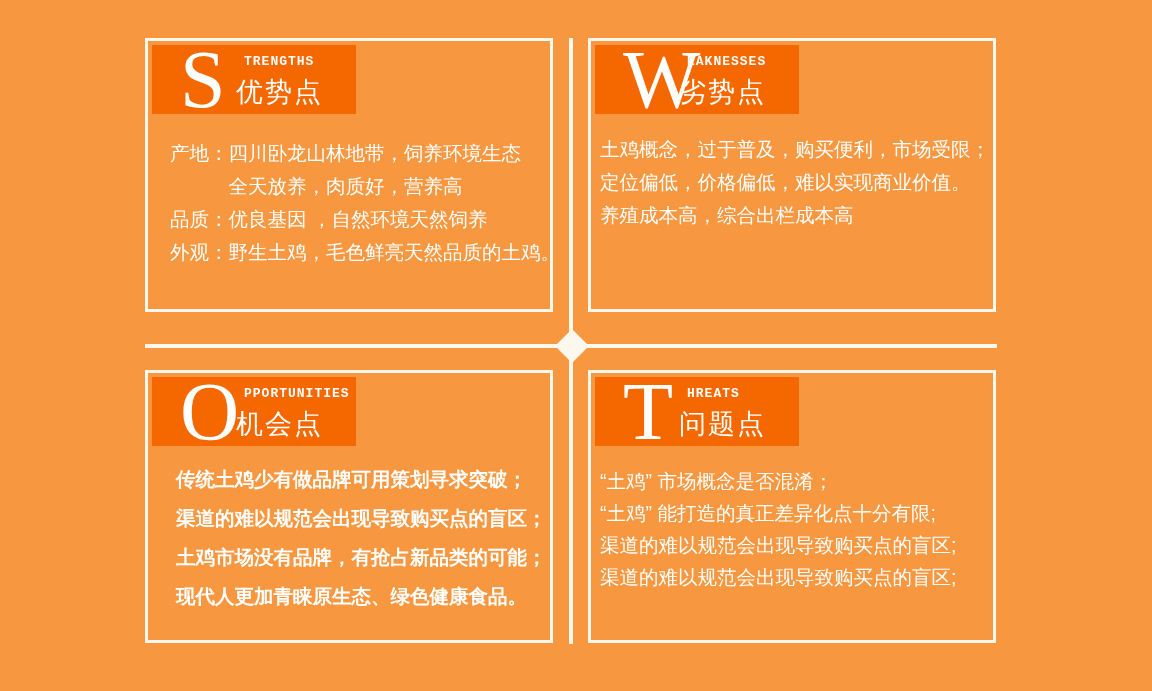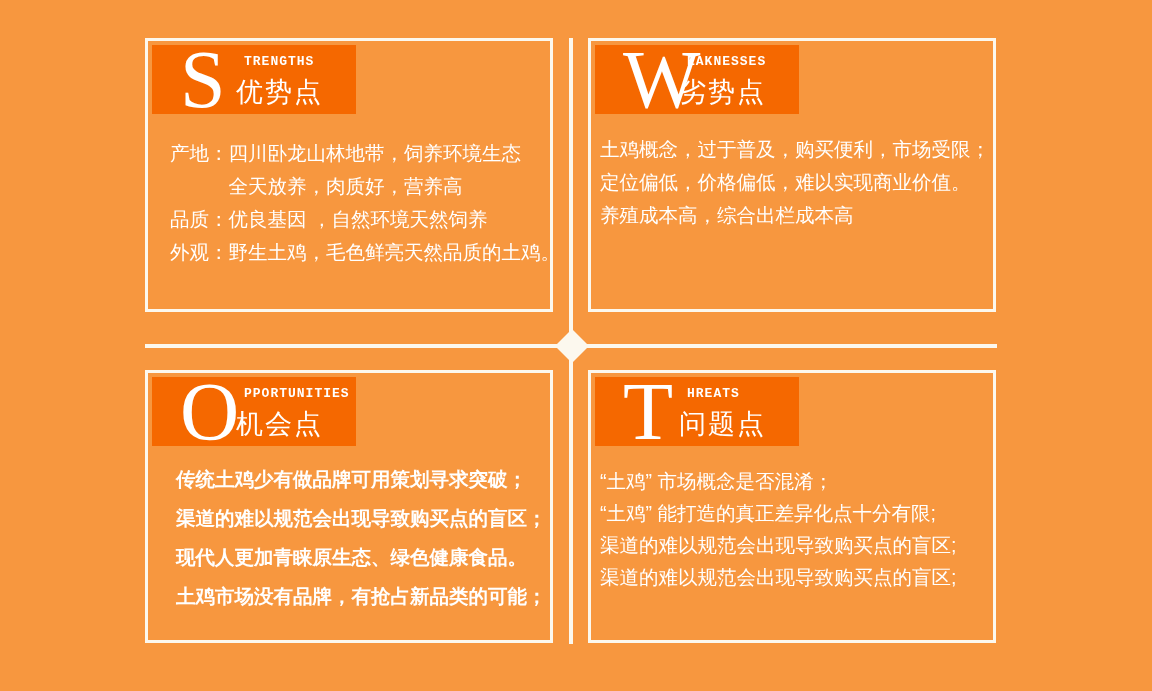--- a/index.html
+++ b/index.html
@@ -125,22 +125,22 @@
 
   <div class="quad q2">
     <div class="qheader">
       <span class="qletter">O</span>
       <span class="qword">PPORTUNITIES</span>
       <span class="qlabel">机会点</span>
     </div>
     <div class="qbody">
       <div class="qline">传统土鸡少有做品牌可用策划寻求突破；</div>
       <div class="qline">渠道的难以规范会出现导致购买点的盲区；</div>
+      <div class="qline">土鸡市场没有品牌，有抢占新品类的可能；</div>
       <div class="qline">现代人更加青睐原生态、绿色健康食品。</div>
-      <div class="qline">土鸡市场没有品牌，有抢占新品类的可能；</div>
     </div>
   </div>
 
   <div class="quad q3">
     <div class="qheader">
       <span class="qletter">T</span>
       <span class="qword">HREATS</span>
       <span class="qlabel">问题点</span>
     </div>
     <div class="qbody">

